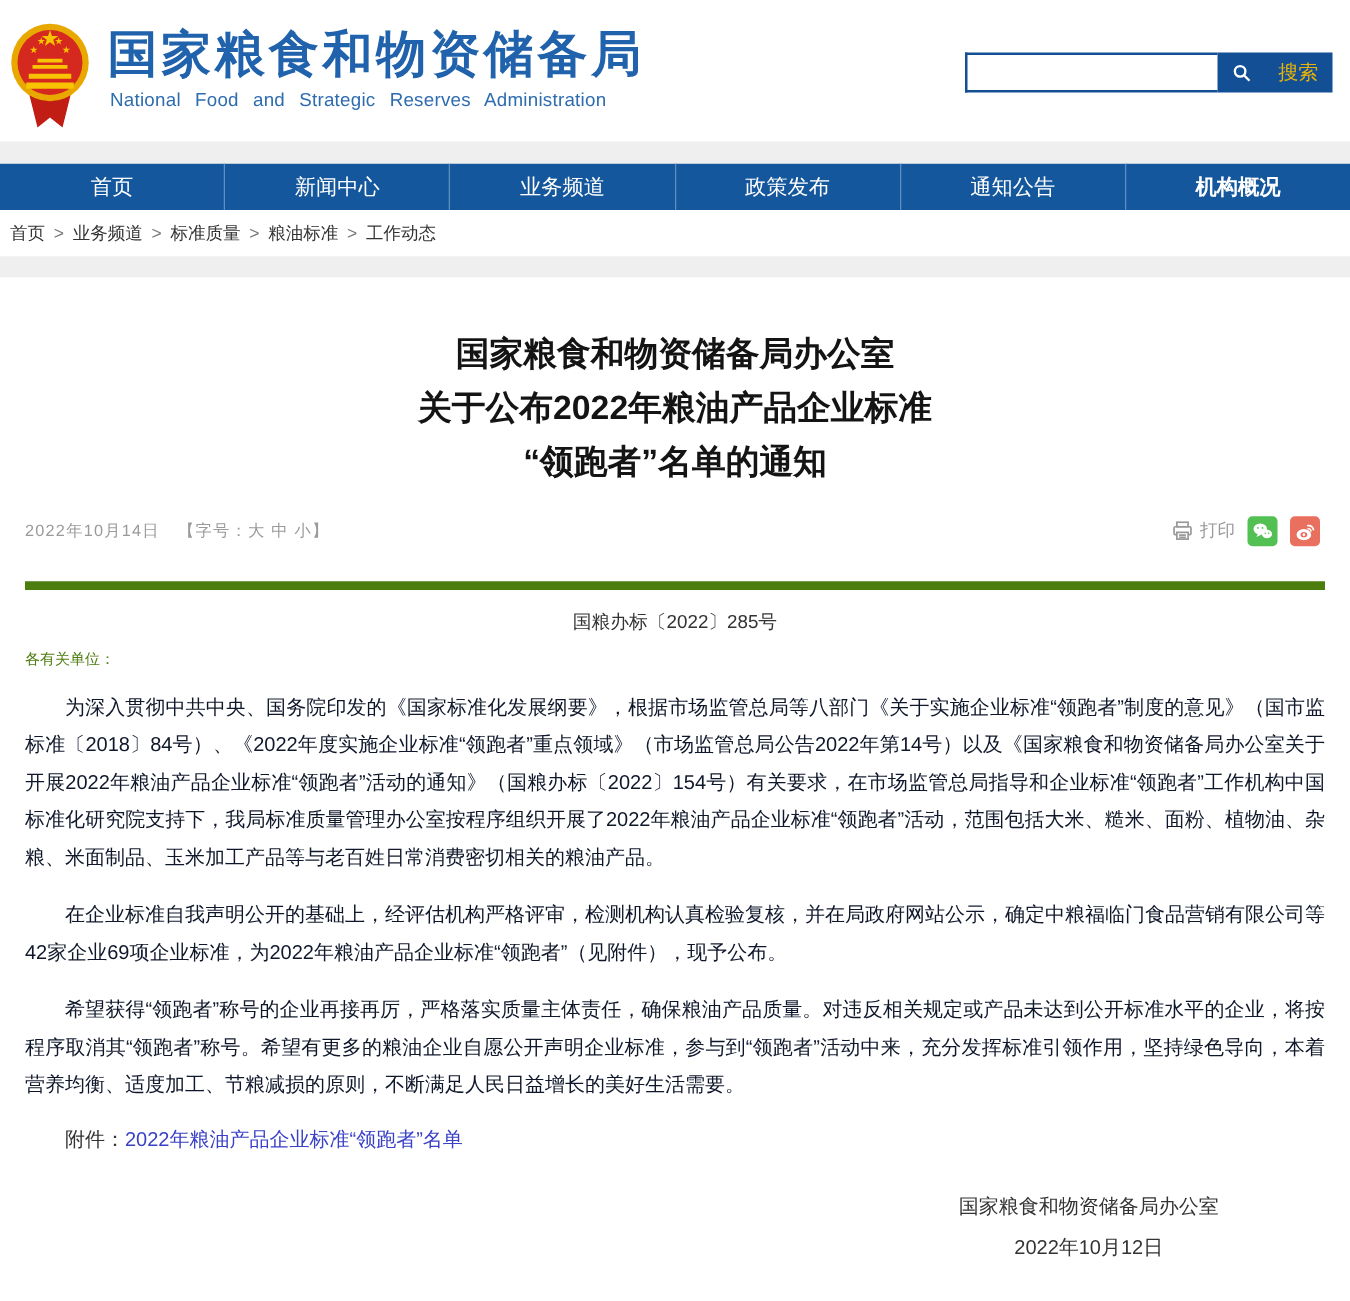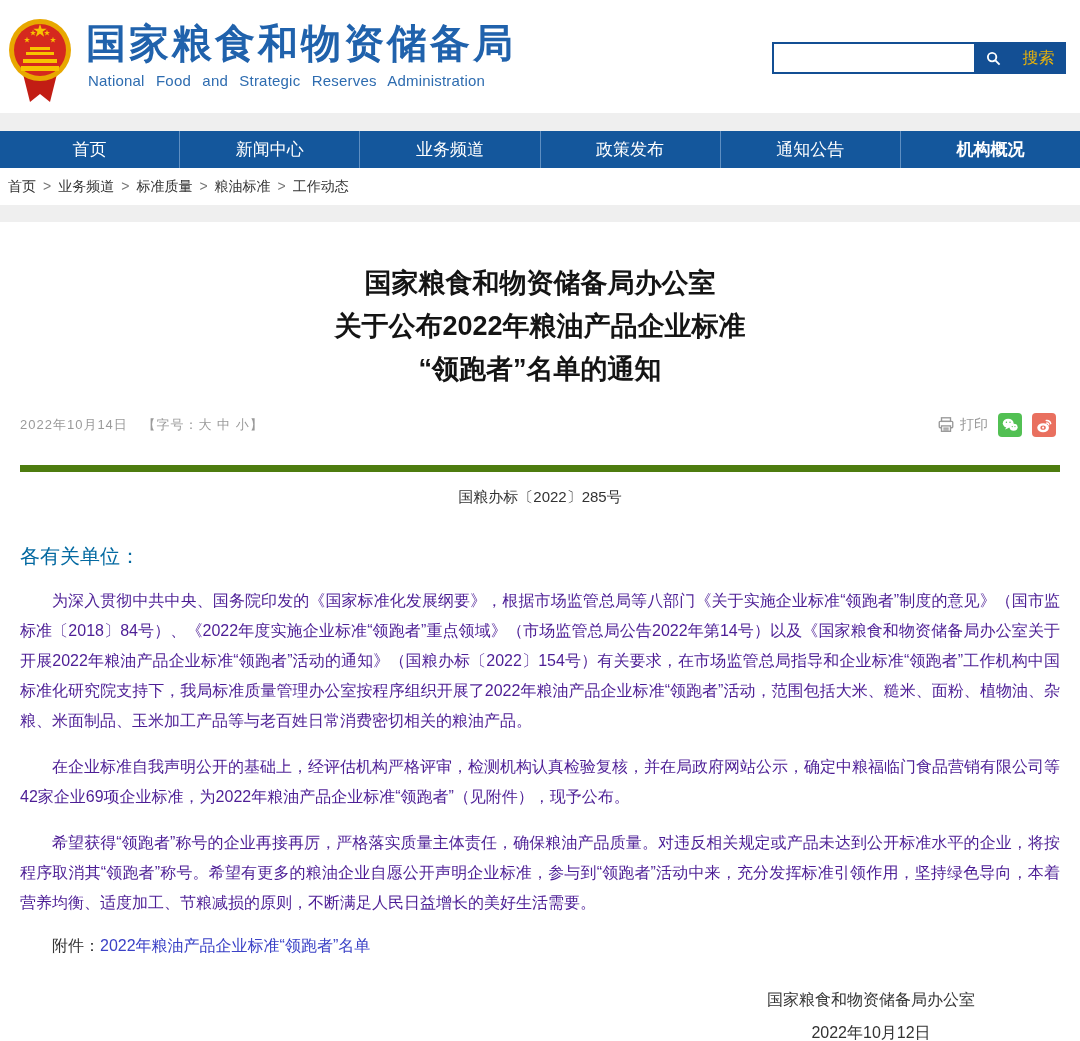--- a/index.html
+++ b/index.html
@@ -29,22 +29,22 @@
   .card{background:#fff;padding:0 20px;}
   .doc-title{padding-top:40px;text-align:center;font-size:27px;font-weight:600;color:#141414;line-height:43px;}
   .meta{margin-top:22px;display:flex;justify-content:space-between;align-items:center;border-bottom:7px solid #4d7c0f;padding-bottom:28px;}
   .meta-left{color:#9a9a9a;font-size:13px;letter-spacing:1px;}
   .meta-right{display:flex;align-items:center;gap:10px;padding-right:4px;}
   .print{color:#999;font-size:14px;display:flex;align-items:center;gap:5px;cursor:pointer;}
   .share{width:24px;height:24px;border-radius:4px;display:flex;align-items:center;justify-content:center;cursor:pointer;}
   .share.wechat{background:#52c053;}
   .share.weibo{background:#e9705f;}
   .doc-number{text-align:center;margin-top:16px;font-size:15px;color:#333;}
-  .salutation{margin-top:36px;font-size:20px;color:#0369a1;}
-  .para{margin-top:16px;text-indent:2em;font-size:16px;color:#4c1d95;line-height:30px;text-align:justify;}
+  .salutation{margin-top:12px;font-size:12px;color:#4d7c0f;}
+  .para{margin-top:16px;text-indent:2em;font-size:16px;color:#0f172a;line-height:30px;text-align:justify;}
   .attachment{margin-top:18px;text-indent:2em;font-size:16px;color:#333;}
   .attachment a{color:#3a41c6;text-decoration:none;cursor:pointer;}
   .signature{margin-top:26px;text-align:right;padding-right:85px;}
   .sig-inner{display:inline-block;text-align:center;font-size:16px;color:#333;line-height:33px;}
   .footnote{margin-top:28px;text-indent:2em;font-size:16px;color:#333;}
 </style>
 </head>
 <body>
 
 <div class="header">

